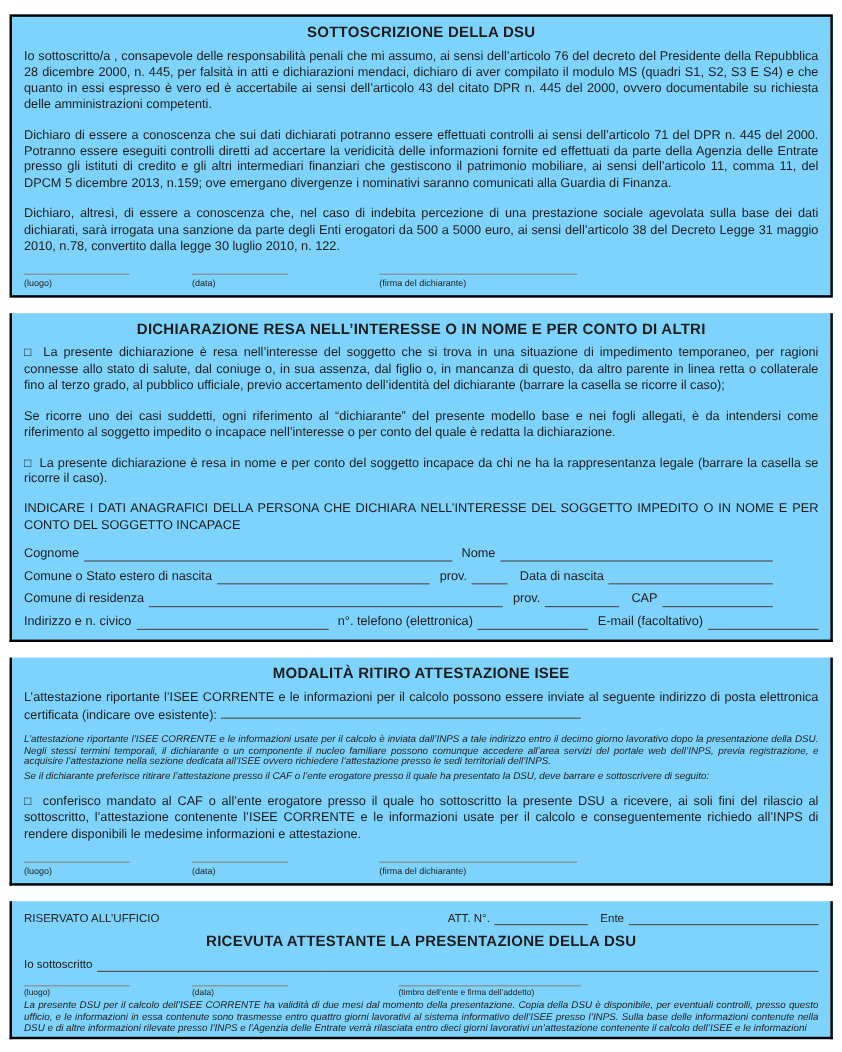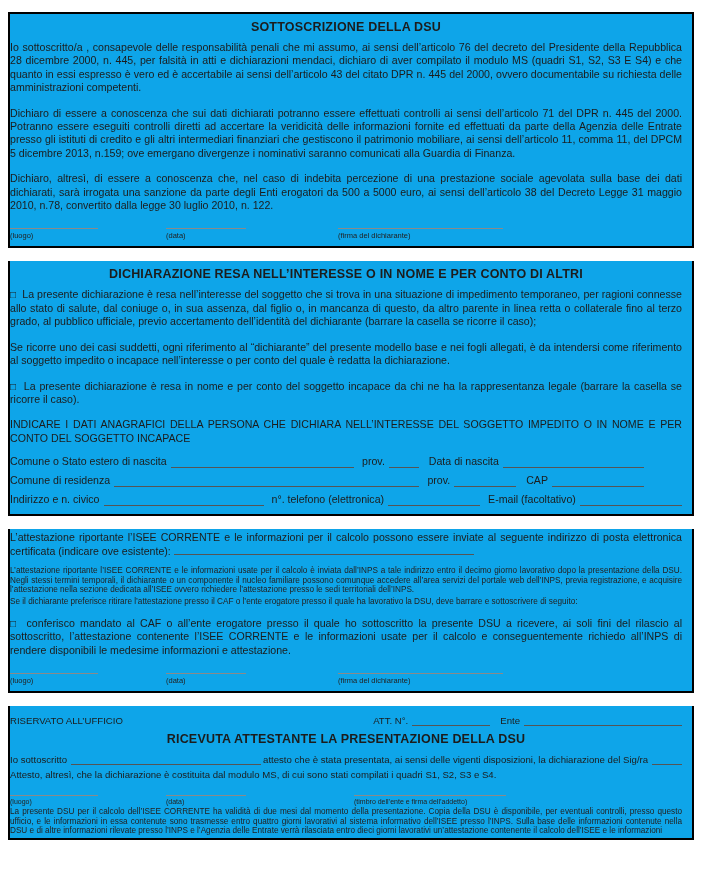--- a/index.html
+++ b/index.html
@@ -4,51 +4,51 @@
 <style>
   * { box-sizing: border-box; }
   html,body { margin:0; padding:0; }
   body {
     width:702px; height:877px; overflow:hidden;
     background:#ffffff; color:#1c1c1c;
     font-family:"Liberation Sans", sans-serif;
     -webkit-font-smoothing: antialiased;
   }
   .page { width:702px; height:877px; padding:12px 8px 0 8px; }
-  .box { border:2px solid #000; background:#0ea5e9; padding:2px 10px 2px 0; }
+  .box { border:2px solid #000; background:#7dd3fc; padding:2px 10px 2px 10px; }
   .box + .box { border-top:0;margin-top:13px; }
   .title {
     font-size:12.5px; font-weight:bold; text-align:center;
     margin:4px 0 7px 0; letter-spacing:.2px;
   }
   p.body {
     font-size:10.6px; line-height:13.4px; text-align:justify;
     margin:0 0 12px 0;
   }
   p.body.tight { margin-bottom:10px; }
   .cb { font-size:10px; margin-right:3px; }
   
-  .sigrow { display:flex; align-items:flex-start; margin:16px 0 4px 0;gap:16px; }
+  .sigrow { display:flex; align-items:flex-start; margin:16px 0 4px 0; }
   .sig { display:flex; flex-direction:column; }
   .sigline { height:0; border-bottom:1px solid #8a8a8a; margin-bottom:2px; }
   .sigcap { font-size:7.5px; color:#222; }
   .w85 { width:88px; } .w80 { width:80px; } .w160 { width:165px; } .w150 { width:152px; }
   .gap55 { margin-right:52px; } .gap75 { margin-right:76px; } .gap90 { margin-right:92px; }
   
   .fieldrow {
     display:flex; align-items:flex-end; white-space:nowrap;
     font-size:10.6px; line-height:13px; margin:0 0 6px 0;
   }
   .fl { flex:0 0 auto; padding-right:4px; }
   .blank { border-bottom:1px solid #555; height:12px; flex:0 0 auto; display:inline-block; }
   .grow { flex:1 1 auto; }
   .iblank { display:inline-block; border-bottom:1px solid #555; height:10px; vertical-align:baseline; }
   
   p.small {
-    font-size:8.2px; line-height:9.7px; text-align:justify; margin:0 0 9px 0; color:#222;
+    font-size:8.2px; line-height:9.7px; text-align:justify; margin:0 0 9px 0; color:#222;font-style:italic;
   }
   
   p.intro { font-size:10.6px; line-height:13.4px; text-align:justify; margin:0 0 8px 0; }
   
   .resrow { display:flex; align-items:flex-end; font-size:9.6px; margin:6px 0 2px 0; }
   .resrow .spacer { flex:1 1 auto; }
   .ric-line { display:flex; align-items:center; white-space:nowrap; font-size:9.6px; line-height:12px; margin:2px 0 3px 0; }
   p.ric { font-size:9.6px; line-height:12px; margin:0 0 14px 0; }
   .sigrow.compact { margin:10px 0 2px 0; }
   .sigrow.compact .sigcap { font-size:7px; }
@@ -80,20 +80,27 @@
   </section>
 
   <section class="box">
     <div class="title">DICHIARAZIONE RESA NELL’INTERESSE O IN NOME E PER CONTO DI ALTRI</div>
     <p class="body"><span class="cb">□</span> <span>La presente dichiarazione è resa nell’interesse del soggetto che si trova in una situazione di impedimento temporaneo, per ragioni connesse allo stato di salute, dal coniuge o, in sua assenza, dal figlio o, in mancanza di questo, da altro parente in linea retta o collaterale fino al terzo grado, al pubblico ufficiale, previo accertamento dell’identità del dichiarante (barrare la casella se ricorre il caso);</span></p>
     <p class="body">Se ricorre uno dei casi suddetti, ogni riferimento al “dichiarante” del presente modello base e nei fogli allegati, è da intendersi come riferimento al soggetto impedito o incapace nell’interesse o per conto del quale è redatta la dichiarazione.</p>
     <p class="body"><span class="cb">□</span> <span>La presente dichiarazione è resa in nome e per conto del soggetto incapace da chi ne ha la rappresentanza legale (barrare la casella se ricorre il caso).</span></p>
     <p class="body tight">INDICARE I DATI ANAGRAFICI DELLA PERSONA CHE DICHIARA NELL’INTERESSE DEL SOGGETTO IMPEDITO O IN NOME E PER CONTO DEL SOGGETTO INCAPACE</p>
 
     <div class="fieldrow">
+      <span class="fl">Cognome</span>
+      <span class="blank grow" style="flex:1.35"></span>
+      <span class="fl" style="padding-left:8px">Nome</span>
+      <span class="blank grow"></span>
+      <span style="flex:0 0 38px"></span>
+    </div>
+    <div class="fieldrow">
       <span class="fl">Comune o Stato estero di nascita</span>
       <span class="blank grow" style="flex:1.3"></span>
       <span class="fl" style="padding-left:8px">prov.</span>
       <span class="blank" style="width:30px"></span>
       <span class="fl" style="padding-left:10px">Data di nascita</span>
       <span class="blank grow"></span>
       <span style="flex:0 0 38px"></span>
     </div>
     <div class="fieldrow">
       <span class="fl">Comune di residenza</span>
@@ -108,23 +115,24 @@
       <span class="fl">Indirizzo e n. civico</span>
       <span class="blank" style="width:160px"></span>
       <span class="fl" style="padding-left:8px">n°. telefono (elettronica)</span>
       <span class="blank" style="width:92px"></span>
       <span class="fl" style="padding-left:8px">E-mail (facoltativo)</span>
       <span class="blank grow"></span>
     </div>
   </section>
 
   <section class="box">
+    <div class="title">MODALITÀ RITIRO ATTESTAZIONE ISEE</div>
     <p class="intro"><span>L’attestazione riportante l’ISEE CORRENTE e le informazioni per il calcolo possono essere inviate al seguente indirizzo di posta elettronica certificata (indicare ove esistente):</span> <span class="iblank" style="width:300px"></span></p>
     <p class="small" style="margin-bottom:2px">L’attestazione riportante l’ISEE CORRENTE e le informazioni usate per il calcolo è inviata dall’INPS a tale indirizzo entro il decimo giorno lavorativo dopo la presentazione della DSU. Negli stessi termini temporali, il dichiarante o un componente il nucleo familiare possono comunque accedere all’area servizi del portale web dell’INPS, previa registrazione, e acquisire l’attestazione nella sezione dedicata all’ISEE ovvero richiedere l’attestazione presso le sedi territoriali dell’INPS.</p>
-    <p class="small">Se il dichiarante preferisce ritirare l’attestazione presso il CAF o l’ente erogatore presso il quale ha lavorativo la DSU, deve barrare e sottoscrivere di seguito:</p>
+    <p class="small">Se il dichiarante preferisce ritirare l’attestazione presso il CAF o l’ente erogatore presso il quale ha presentato la DSU, deve barrare e sottoscrivere di seguito:</p>
     <p class="body" style="margin-top:10px"><span class="cb">□</span> <span>conferisco mandato al CAF o all’ente erogatore presso il quale ho sottoscritto la presente DSU a ricevere, ai soli fini del rilascio al sottoscritto, l’attestazione contenente l’ISEE CORRENTE e le informazioni usate per il calcolo e conseguentemente richiedo all’INPS di rendere disponibili le medesime informazioni e attestazione.</span></p>
     <div class="sigrow">
       <div class="sig gap55">
         <div class="sigline w85"></div>
         <span class="sigcap">(luogo)</span>
       </div>
       <div class="sig gap75">
         <div class="sigline w80"></div>
         <span class="sigcap">(data)</span>
       </div>
@@ -141,24 +149,22 @@
       <span class="spacer"></span>
       <span style="padding-right:4px">ATT. N°.</span>
       <span class="blank" style="width:78px"></span>
       <span style="padding:0 4px 0 10px">Ente</span>
       <span class="blank" style="width:158px"></span>
     </div>
     <div class="title" style="margin:6px 0 8px 0">RICEVUTA ATTESTANTE LA PRESENTAZIONE DELLA DSU</div>
     <div class="ric-line">
       <span class="fl">Io sottoscritto</span>
       <span class="blank" style="width:190px;height:10px"></span>
-      <span class="fl" style="padding-left:2px">attesto che è stata presentata, ai sensi delle vigenti disposizioni, la dichiarazione del Sig/ra</span>
       <span class="blank grow" style="height:10px"></span>
     </div>
-    <p class="ric">Attesto, altresì, che la dichiarazione è costituita dal modulo MS, di cui sono stati compilati i quadri S1, S2, S3 e S4.</p>
     <div class="sigrow compact">
       <div class="sig gap55">
         <div class="sigline w85"></div>
         <span class="sigcap">(luogo)</span>
       </div>
       <div class="sig gap90">
         <div class="sigline w80"></div>
         <span class="sigcap">(data)</span>
       </div>
       <div class="sig">

